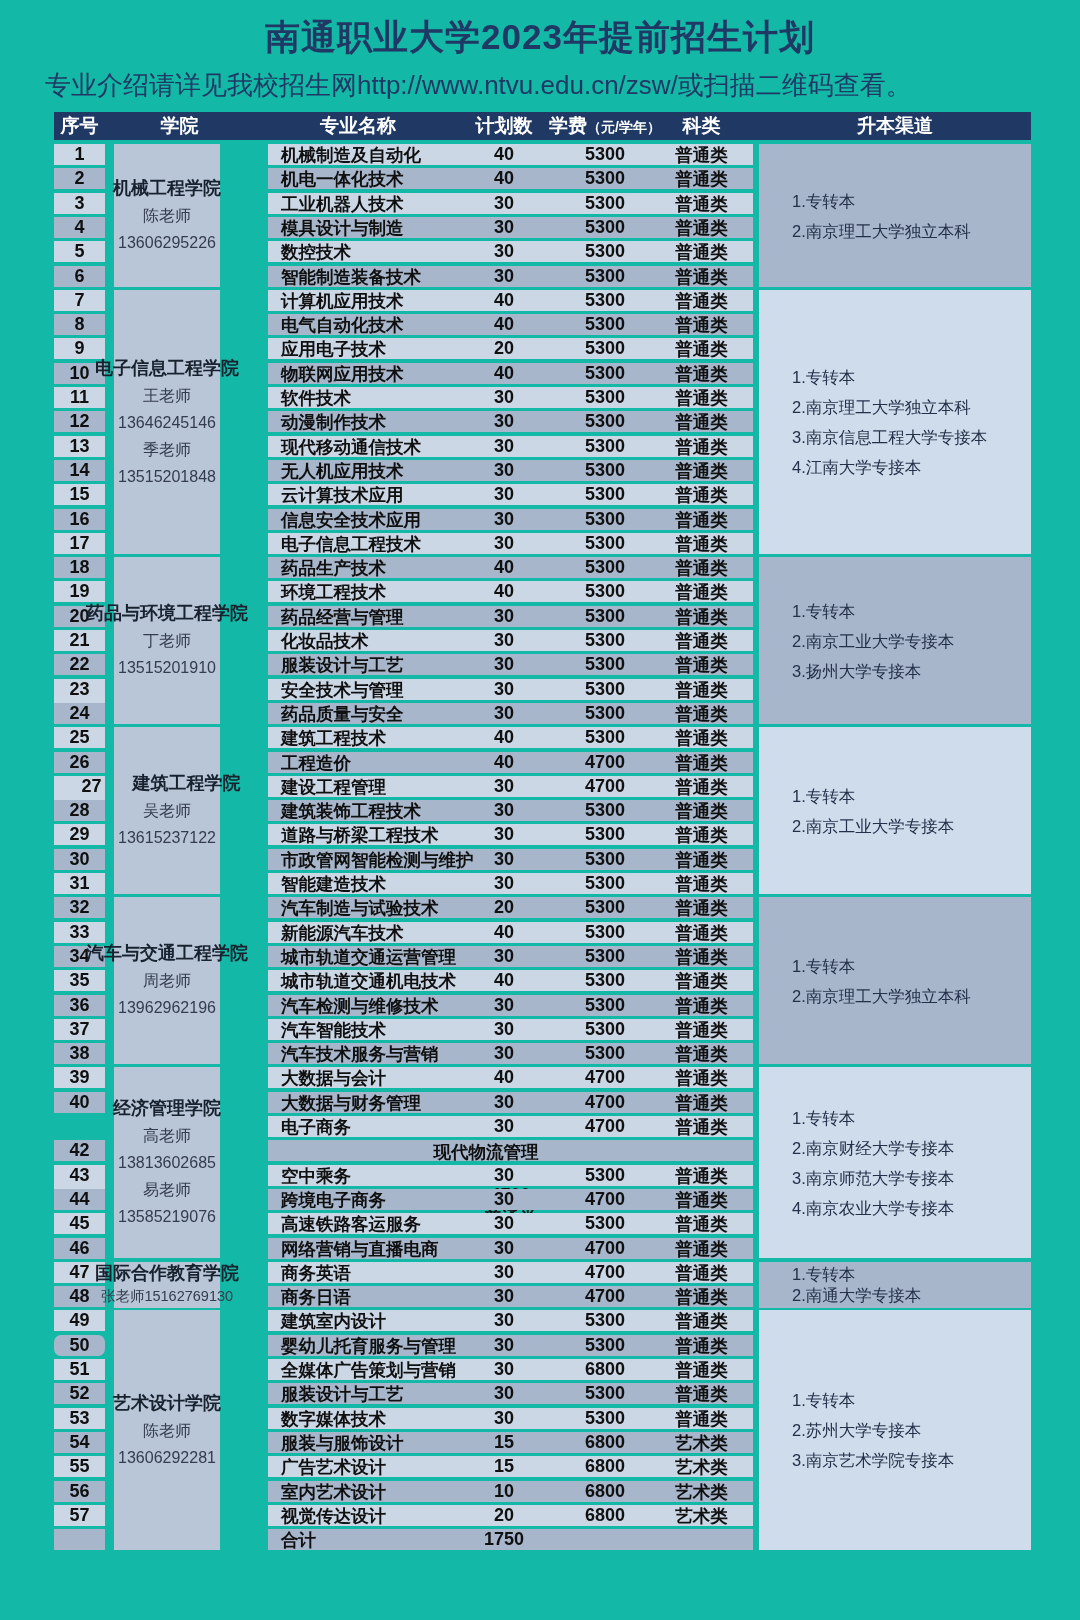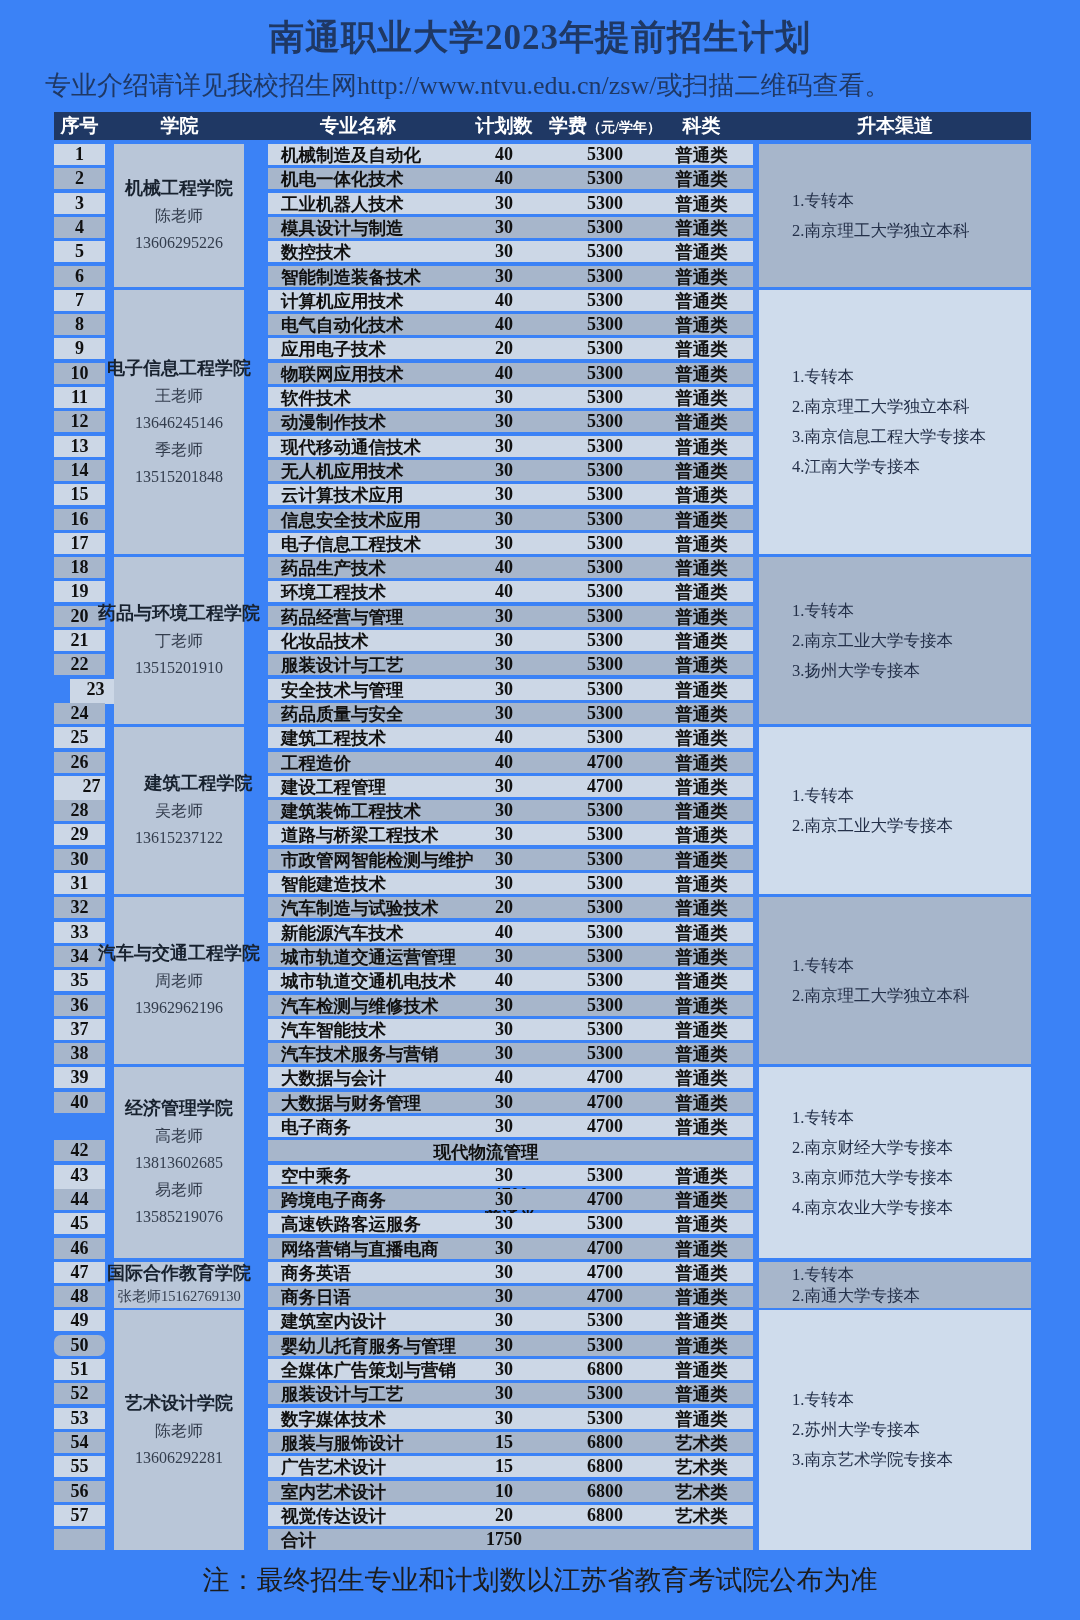--- a/index.html
+++ b/index.html
@@ -1,17 +1,17 @@
 <!DOCTYPE html>
 <html><head>
 <meta charset="utf-8">
 <style>
   html,body{margin:0;padding:0;background:#ffffff;}
-  .page{position:relative;width:1080px;height:1620px;background:#3b82f6;overflow:hidden;
-        font-family:Liberation Serif, serif;
+  .page{position:relative;width:1080px;height:1620px;background:#14b8a6;overflow:hidden;
+        font-family:Liberation Sans, sans-serif;
         --navy:#1f3864;--row-light:#ccd7e6;--row-dark:#a7b6cb;--college-bg:#b9c6d8;
         --chan-light:#cfdcec;--chan-dark:#a7b6cb;--ink:#101010;}
   .title{position:absolute;top:14px;left:0;width:100%;text-align:center;
          font-size:35px;font-weight:800;color:var(--navy);letter-spacing:1px;}
   .subtitle{position:absolute;top:68px;left:45px;width:990px;
             font-size:26px;font-weight:500;color:var(--navy);}
   .table{position:absolute;left:54px;top:112px;width:977px;height:1450px;}
   .thead{position:absolute;left:0;top:0;width:977px;height:28px;background:var(--navy);}
   .th{position:absolute;top:0;height:28px;line-height:28px;text-align:center;
       font-weight:bold;font-size:19px;color:#ffffff;white-space:nowrap;}
@@ -26,21 +26,21 @@
   .cell{position:absolute;box-sizing:border-box;}
   .light{background:var(--row-light);}
   .dark{background:var(--row-dark);}
   .seq{left:0;width:51px;text-align:center;font-weight:bold;font-size:18px;color:var(--ink);}
   .strip{left:214px;width:485px;display:flex;align-items:center;color:var(--ink);}
   .c-name{width:180px;padding-left:13px;box-sizing:border-box;text-align:left;
           font-weight:bold;font-size:17.5px;white-space:nowrap;overflow:visible;}
   .c-plan{width:112px;text-align:center;font-weight:bold;font-size:18px;}
   .c-fee{width:90px;text-align:center;font-weight:bold;font-size:18px;}
   .c-cat{width:103px;text-align:center;font-weight:bold;font-size:17.5px;}
-  .college{left:60px;width:130px;background:var(--college-bg);display:flex;flex-direction:column;
+  .college{left:60px;width:106px;background:var(--college-bg);display:flex;flex-direction:column;
            justify-content:center;align-items:center;text-align:center;color:#18222f;}
   .college .cname{font-weight:bold;font-size:18px;white-space:nowrap;}
   .college .contact{font-weight:400;font-size:16px;color:#333d4d;white-space:nowrap;}
   .chan{left:705px;width:272px;display:flex;flex-direction:column;justify-content:center;
         padding-left:33px;color:#243049;}
   .chan-light{background:var(--chan-light);}
   .chan-dark{background:var(--chan-dark);}
   .chan .line{font-size:16.5px;white-space:nowrap;}
   .note{position:absolute;top:1562px;left:0;width:100%;text-align:center;
         font-size:27px;font-weight:500;color:#1c1c1c;}
@@ -232,21 +232,21 @@
           <span class="c-fee">5300</span>
           <span class="c-cat">普通类</span>
         </div>
         <div class="cell seq dark" style="top: 542px; height: 21px; line-height: 21px;">22</div>
         <div class="cell strip dark" style="top: 542px; height: 21px;">
           <span class="c-name">服装设计与工艺</span>
           <span class="c-plan">30</span>
           <span class="c-fee">5300</span>
           <span class="c-cat">普通类</span>
         </div>
-        <div class="cell seq light" style="top: 567px; height: 25px; line-height: 21px; margin-left: 16px;">23</div>
+        <div class="cell seq light" style="top: 567px; height: 25px; line-height: 21px;">23</div>
         <div class="cell strip light" style="top: 567px; height: 21px;">
           <span class="c-name">安全技术与管理</span>
           <span class="c-plan">30</span>
           <span class="c-fee">5300</span>
           <span class="c-cat">普通类</span>
         </div>
         <div class="cell seq dark" style="top: 591px; height: 21px; line-height: 21px;">24</div>
         <div class="cell strip dark" style="top: 591px; height: 21px;">
           <span class="c-name">药品质量与安全</span>
           <span class="c-plan">30</span>
@@ -546,14 +546,13 @@
         <div class="cell seq dark" style="top: 1417px; height: 21px; line-height: 21px;"></div>
         <div class="cell strip dark" style="top: 1417px; height: 21px;">
           <span class="c-name">合计</span>
           <span class="c-plan">1750</span>
           <span class="c-fee"></span>
           <span class="c-cat"></span>
         </div>
       </div>
   </div>
 
-  <div class="note">注：最终招生专业和计划数以江苏省教育考试院公布为准</div>
 </div>
 
 </body></html>

